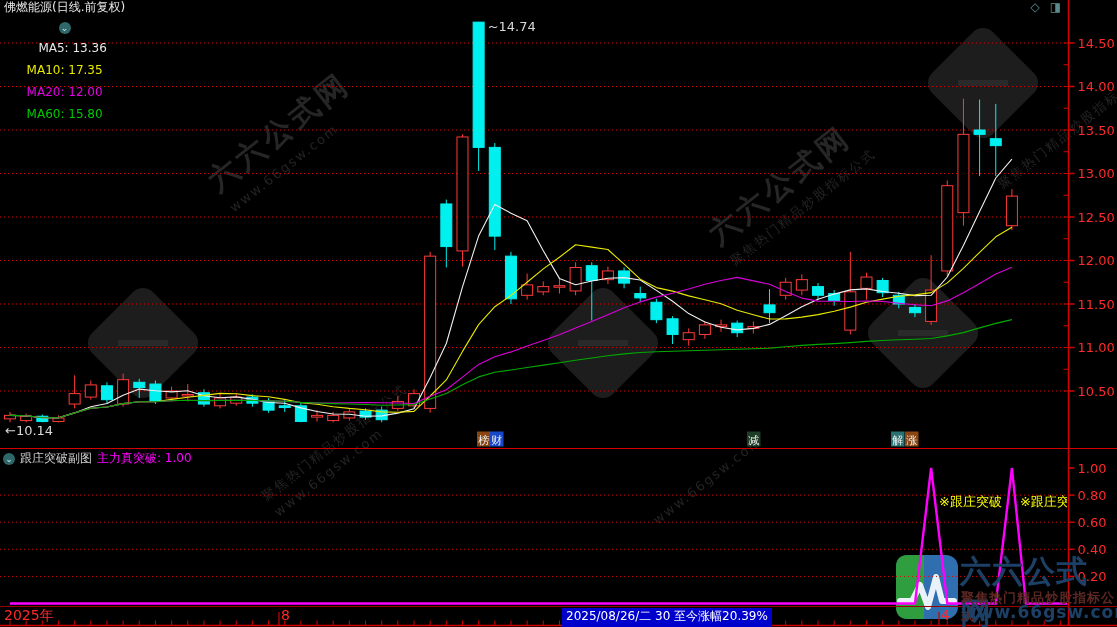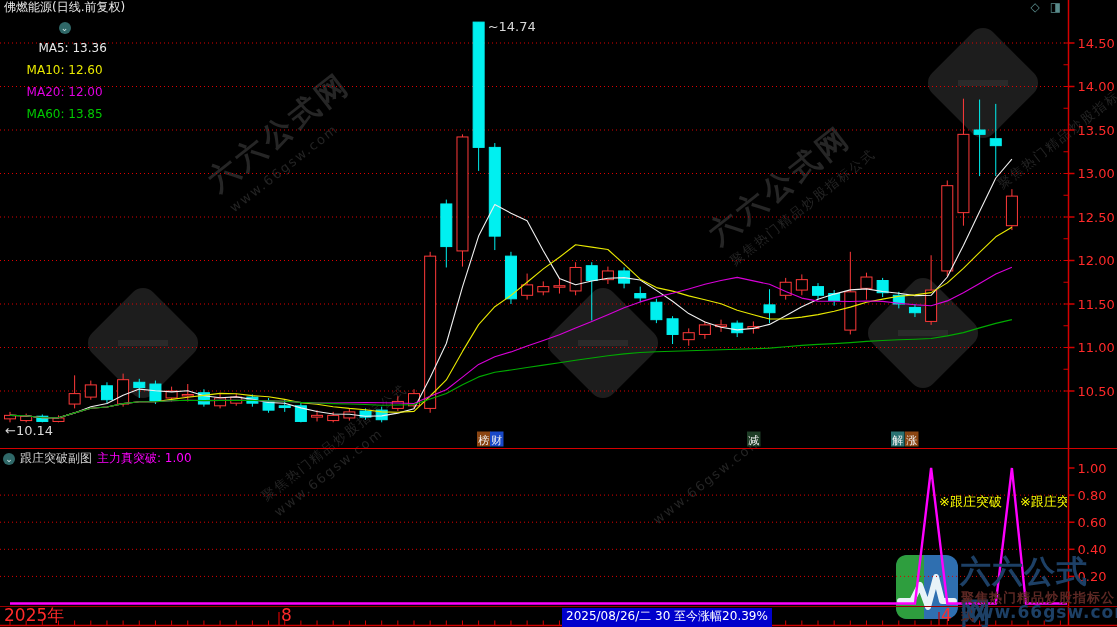--- a/index.html
+++ b/index.html
@@ -30,21 +30,21 @@
   .circle-ico{display:inline-block;width:12px;height:12px;border-radius:50%;background:#2f6868;
        color:#cfe8e8;font-size:9px;line-height:12px;text-align:center;}
   .hdr-icons{position:absolute;top:1px;right:56px;z-index:5;display:flex;gap:10px;color:#5a8c8c;
        font-size:12px;line-height:13px;}
   
   .subhdr{position:absolute;left:3px;top:450px;z-index:5;display:flex;align-items:center;gap:5px;
        font-size:12px;}
   .subhdr .t{color:#d0d0d0;}
   .subhdr .v{color:#ff00ff;}
   
-  .bb{position:absolute;z-index:5;font-size:17px;line-height:15px;}
+  .bb{position:absolute;z-index:5;font-size:14px;line-height:15px;}
   .bb.red{color:#ff2a2a;}
   .bb.white{color:#e0e0e0;margin-top:44px;}
   .infobox{position:absolute;left:562px;top:608px;z-index:5;background:#0000cc;color:#ffffff;
        font-size:12px;line-height:16px;padding:0 4px;height:31px;}
 </style>
 </head>
 <body>
 
 <div class="screen">
 
@@ -362,23 +362,23 @@
       <line x1="1044.24" y1="620.5" x2="1044.24" y2="625.5" stroke="#d40000" stroke-width="1"></line>
       <line x1="1060.4" y1="620.5" x2="1060.4" y2="625.5" stroke="#d40000" stroke-width="1"></line>
       <line x1="279" y1="612" x2="279" y2="625.5" stroke="#d40000" stroke-width="1.2"></line>
       <line x1="939" y1="612" x2="939" y2="625.5" stroke="#d40000" stroke-width="1.2"></line>
     </svg>
 
   <div class="hdr">
     <span class="title">佛燃能源(日线.前复权)</span>
     <span class="circle-ico">⌄</span>
     <span style="color: rgb(232, 232, 232); margin-left: 16px;">MA5: 13.36</span>
-    <span style="color: rgb(232, 232, 0);">MA10: 12.60</span>
+    <span style="color: rgb(232, 232, 0);">MA10: 17.35</span>
     <span style="color: rgb(224, 0, 224);">MA20: 12.00</span>
-    <span style="color: rgb(0, 200, 0);">MA60: 13.85</span>
+    <span style="color: rgb(0, 200, 0);">MA60: 15.80</span>
   </div>
   <div class="hdr-icons">
     <span>◇</span>
     <span>◨</span>
   </div>
 
   <div class="subhdr">
     <span class="circle-ico">⌄</span>
     <span class="t">跟庄突破副图</span>
     <span class="v">主力真突破: 1.00</span>

